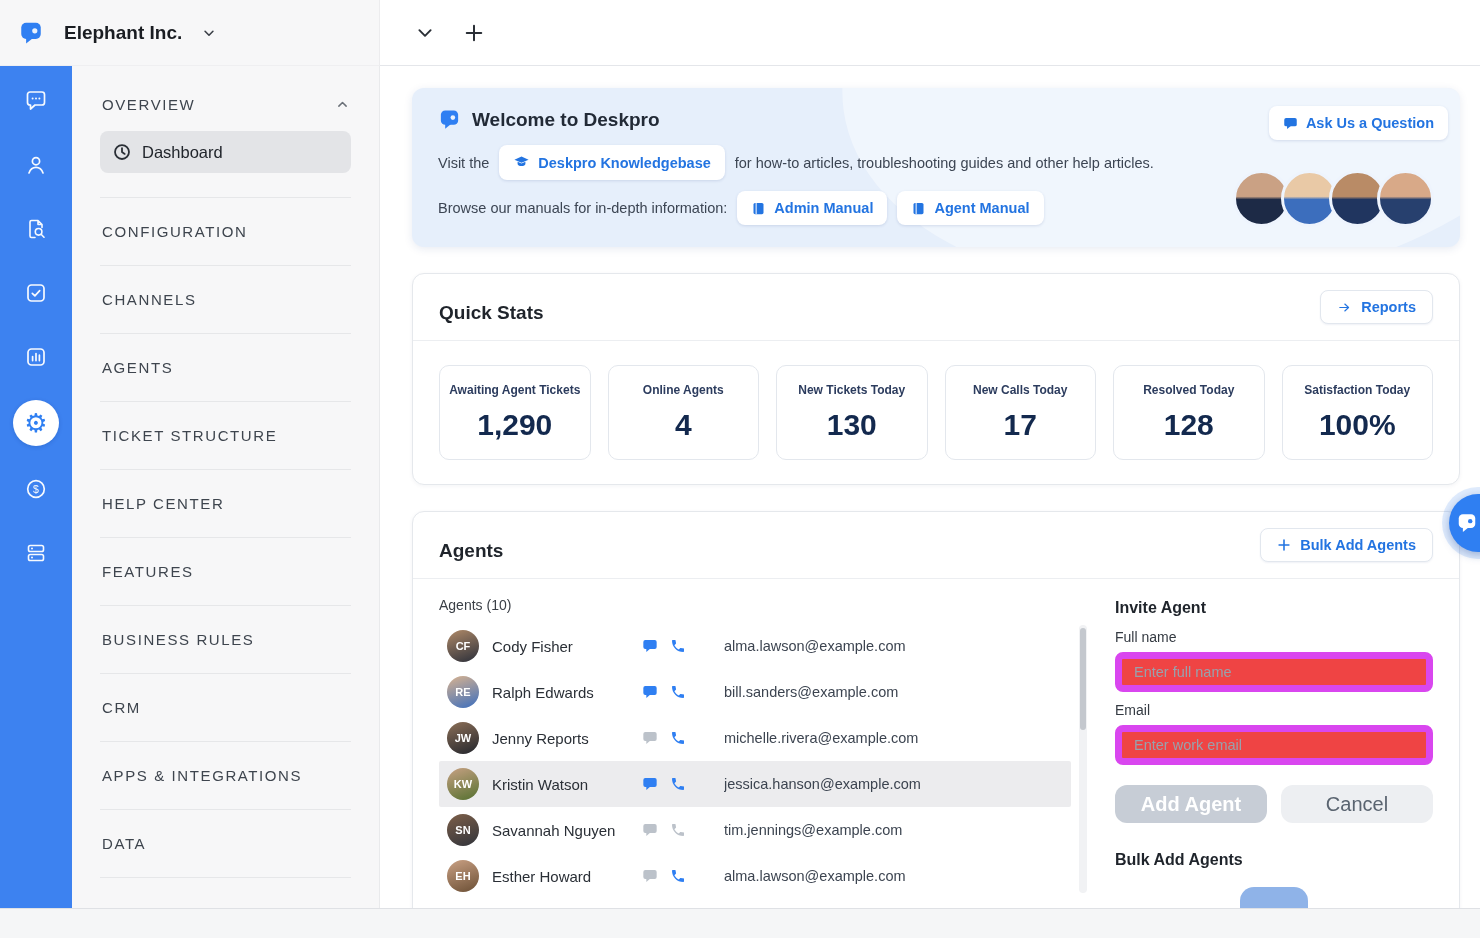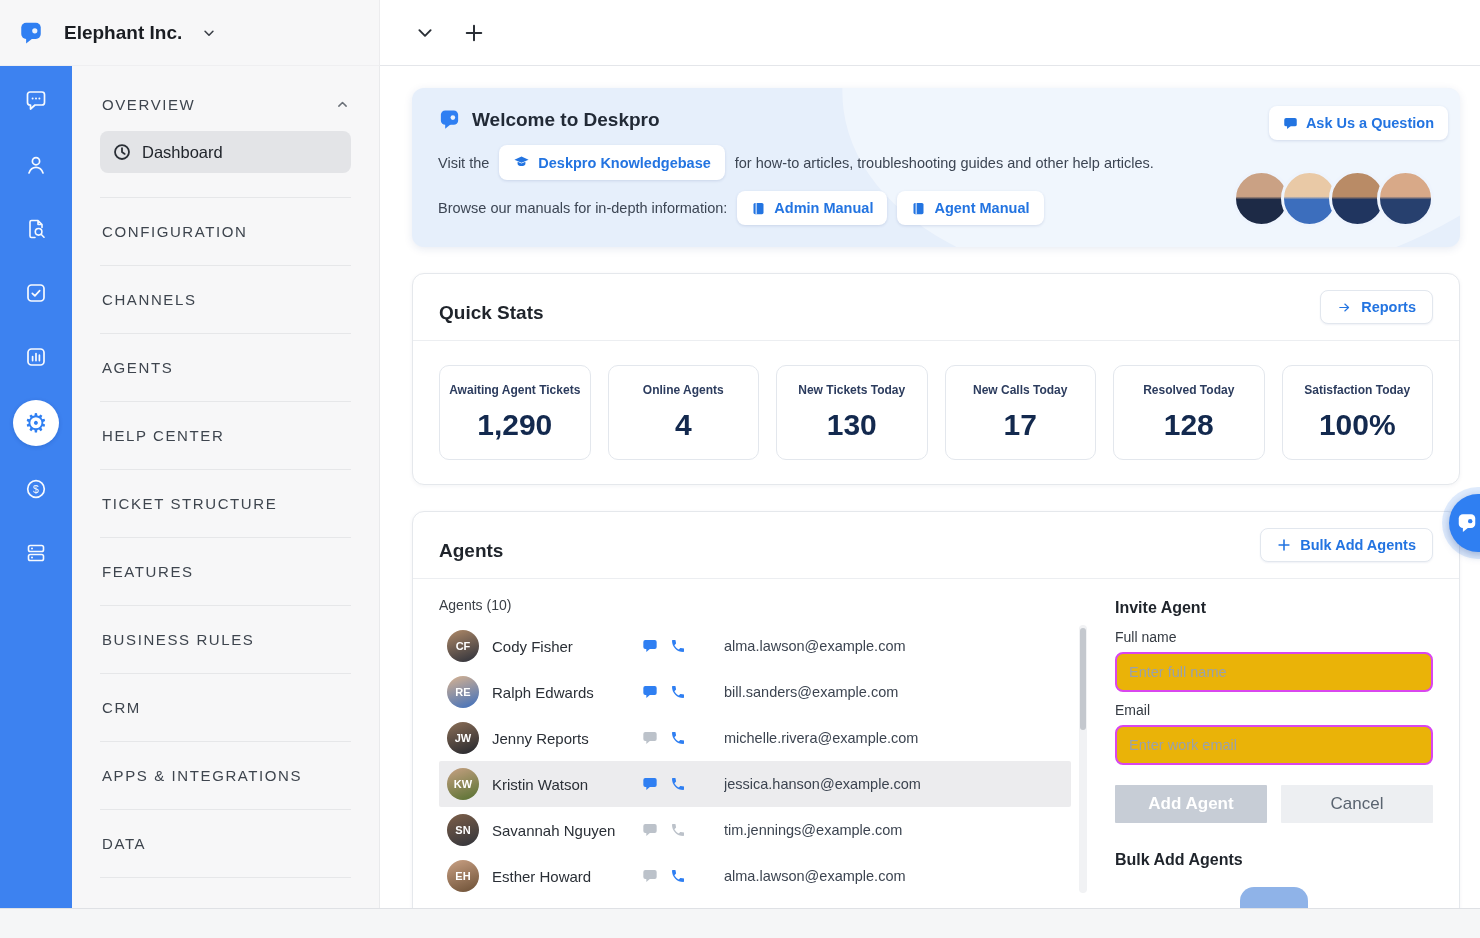--- a/index.html
+++ b/index.html
@@ -81,24 +81,24 @@
   .picon{display:inline-flex;margin-right:12px;color:#2f7ff2;cursor:pointer}
   .picon[data-state="off"]{color:#bcc2ca}
   .agent-email{margin-left:26px;font-size:14.5px;color:#3c4450;white-space:nowrap;overflow:hidden}
   .vscroll{position:absolute;right:0;top:2px;bottom:2px;width:8px;background:#f1f2f4;border-radius:4px}
   .vthumb{position:absolute;top:3px;left:1px;width:6px;height:102px;background:#c4c8ce;border-radius:3px;cursor:pointer}
 
   
   .invite-panel{width:318px;flex:0 0 318px}
   .invite-title{font-size:16px;font-weight:bold;color:#1f242b;margin:4px 0 12px}
   .field-label{font-size:14px;color:#343a42;margin:10px 0 7px}
-  .text-input{width:100%;height:40px;border:2px solid #d946ef;border-radius:8px;padding:0 12px;font-size:14.5px;font-family:inherit;color:#2a2f36;background:#eab308;outline:none}
+  .text-input{width:100%;height:40px;border:7px solid #d946ef;border-radius:8px;padding:0 12px;font-size:14.5px;font-family:inherit;color:#2a2f36;background:#ef4444;outline:none}
   .text-input::placeholder{color:#99a1ac}
   .btn-row{display:flex;gap:14px;margin-top:20px}
-  .btn-row button{flex:1;height:38px;border:none;border-radius:1px;font-size:17px;font-family:inherit;cursor:pointer}
+  .btn-row button{flex:1;height:38px;border:none;border-radius:12px;font-size:20px;font-family:inherit;cursor:pointer}
   .add-btn{background:#c7cdd6;color:#fff;font-weight:bold}
   .cancel-btn{background:#edeff2;color:#5a6470}
   .bulk-title{font-size:16px;font-weight:bold;color:#1f242b;margin-top:28px}
   .bulk-illustration{width:68px;height:40px;border-radius:14px;background:#8fb3e8;margin:18px auto 0}
 
   
   .fab{position:absolute;top:428px;right:-27px;width:58px;height:58px;border-radius:50%;background:#2f7ff2;box-shadow:0 3px 10px rgba(20,60,140,.35),0 0 0 7px rgba(47,127,242,.15);z-index:5;display:flex;align-items:center;padding-left:7px;cursor:pointer}
 
   
   .footer{flex:0 0 30px;background:#f5f6f7;border-top:1px solid #dfe1e5}
@@ -213,22 +213,22 @@
                 <circle cx="8" cy="8" r="6.2" fill="none" stroke="currentColor" stroke-width="1.6"></circle>
                 <path d="M8 4.6V8l2.4 1.7" fill="none" stroke="currentColor" stroke-width="1.6" stroke-linecap="round" stroke-linejoin="round"></path>
               </svg>
           </span>
           <span>Dashboard</span>
         </div>
       </div>
       <div class="side-item side-label">CONFIGURATION</div>
       <div class="side-item side-label">CHANNELS</div>
       <div class="side-item side-label">AGENTS</div>
+      <div class="side-item side-label">TICKET STRUCTURE</div>
       <div class="side-item side-label">HELP CENTER</div>
-      <div class="side-item side-label">TICKET STRUCTURE</div>
       <div class="side-item side-label">FEATURES</div>
       <div class="side-item side-label">BUSINESS RULES</div>
       <div class="side-item side-label">CRM</div>
       <div class="side-item side-label">APPS &amp; INTEGRATIONS</div>
       <div class="side-item side-label">DATA</div>
     </aside>
 
     <section class="content">
 
       <div class="banner">

